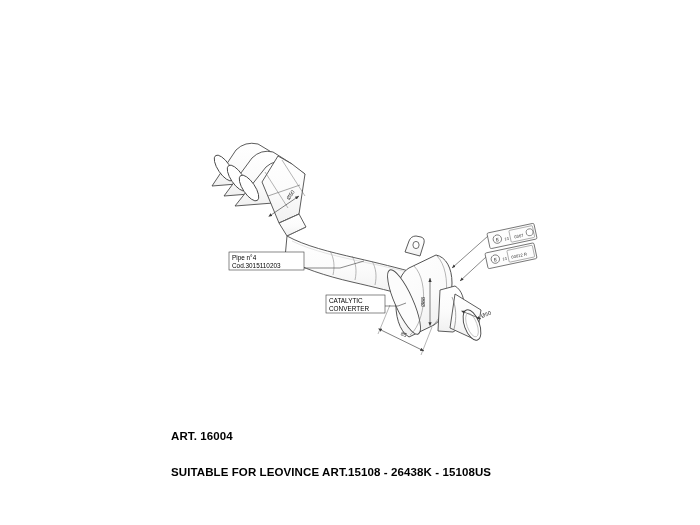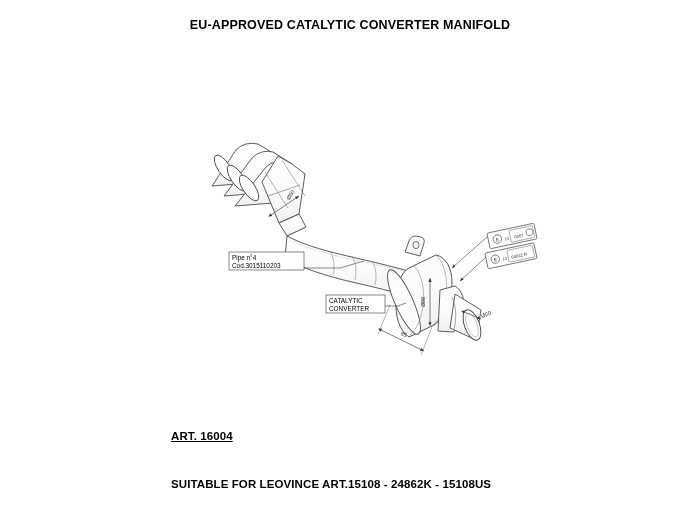--- a/index.html
+++ b/index.html
@@ -52,29 +52,28 @@
     top: 430px;
     width: 480px;
   }
   .footer-line {
     font-size: 11.5px;
     font-weight: bold;
     color: #000;
     letter-spacing: 0.1px;
     white-space: nowrap;
   }
-  .footer-line.l1 { margin-bottom: 36px; text-decoration: underline; }
+  .footer-line.l1 { margin-bottom: 24px; }
   .footer-line.l2 { margin-bottom: 24px; }
 </style>
 </head>
 <body>
 
 <div class="page">
 
-  <div class="title">EU-APPROVED CATALYTIC CONVERTER MANIFOLD</div>
 
   <div class="drawing">
     <svg width="700" height="525" viewBox="0 0 700 525" xmlns="http://www.w3.org/2000/svg">
       <defs>
         <marker id="arrHead" markerWidth="7" markerHeight="7" refX="6" refY="2.5" orient="auto" markerUnits="strokeWidth">
           <path d="M0,0 L6,2.5 L0,5 z" fill="#3a3a3a"></path>
         </marker>
         <marker id="arrTail" markerWidth="7" markerHeight="7" refX="1" refY="2.5" orient="auto-start-reverse" markerUnits="strokeWidth">
           <path d="M0,0 L6,2.5 L0,5 z" fill="#3a3a3a"></path>
         </marker>
@@ -237,16 +236,16 @@
         <text x="502" y="259" font-family="Liberation Sans, sans-serif" font-size="3.9" fill="#2a2a2a">13</text>
         <rect x="508" y="250" width="26" height="12" fill="none" stroke="#6a6a6a" stroke-width="0.5" rx="1"></rect>
         <text x="511" y="259" font-family="Liberation Sans, sans-serif" font-size="4.2" fill="#2a2a2a">00012 R</text>
       </g>
 
     </svg>
   </div>
 
   <div class="footer">
     <div class="footer-line l1">ART. 16004</div>
-    <div class="footer-line l2">SUITABLE FOR LEOVINCE ART.15108 - 24862K - 15108US</div>
+    <div class="footer-line l2">SUITABLE FOR LEOVINCE ART.15108 - 26438K - 15108US</div>
   </div>
 
 </div>
 
 </body></html>

